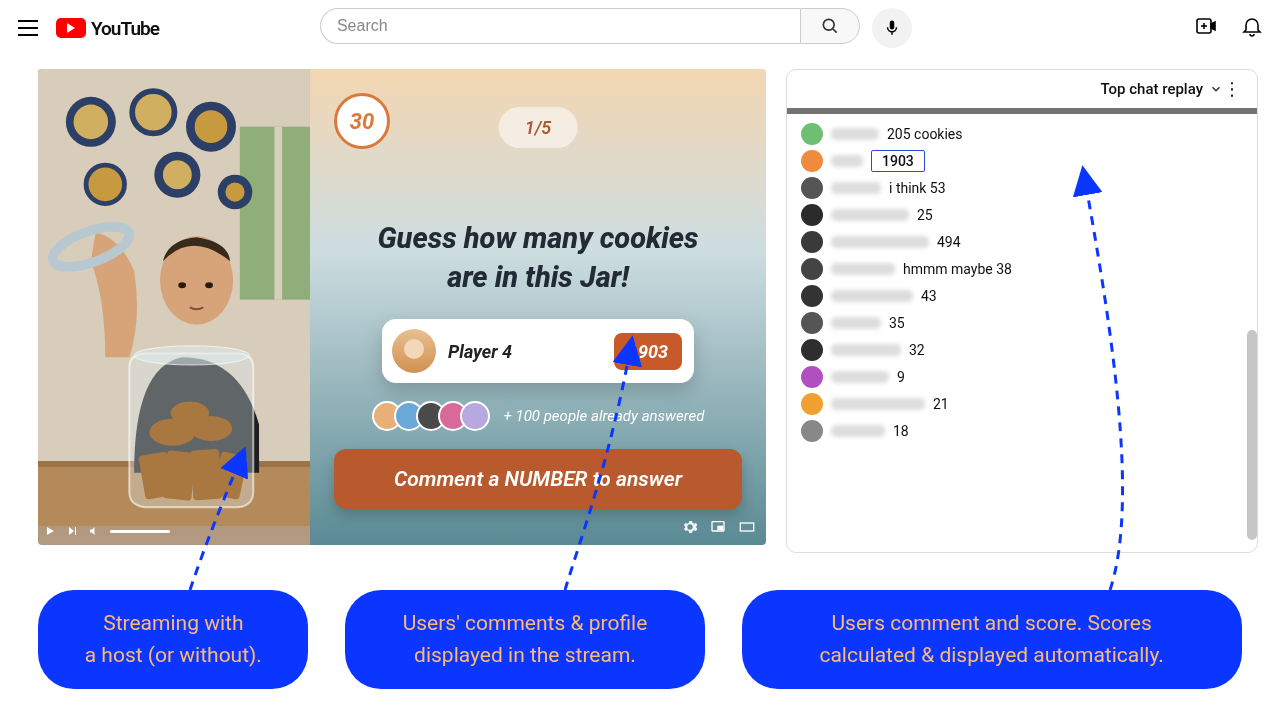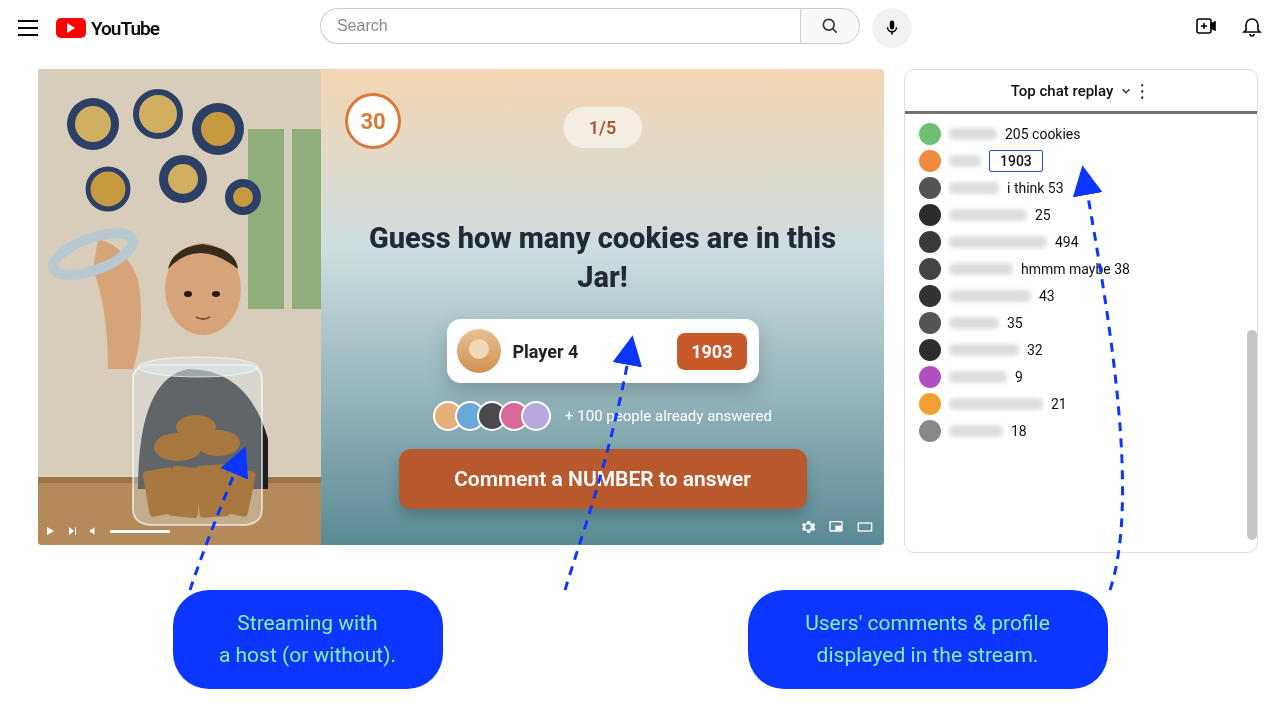--- a/index.html
+++ b/index.html
@@ -25,21 +25,21 @@
   .topbar-center { flex:1; display:flex; justify-content:center; gap:12px; max-width:640px; margin:0 auto; }
   .search-wrap { display:flex; flex:1; max-width:540px; }
   .search-input { flex:1; height:36px; border:1px solid var(--border-gray); border-right:none; border-radius:40px 0 0 40px; padding:0 16px; font-size:16px; color:#ec4899; outline:none; }
   .search-input::placeholder { color:#888; }
   .search-btn { width:60px; height:36px; border:1px solid var(--border-gray); border-radius:0 40px 40px 0; background:#f8f8f8; display:flex; align-items:center; justify-content:center; cursor:pointer; }
   .mic-btn { width:40px; height:40px; border-radius:50%; background:#f2f2f2; display:flex; align-items:center; justify-content:center; cursor:pointer; }
   .topbar-right { display:flex; align-items:center; gap:22px; margin-left:auto; }
   .icon-btn { cursor:pointer; }
   
   .content { position:absolute; left:38px; top:69px; right:22px; height:480px; display:flex; gap:20px; }
-  .video-frame { position:relative; width:846px; height:476px; border-radius:4px; overflow:hidden; display:flex; }
+  .video-frame { position:relative; width:728px; height:476px; border-radius:4px; overflow:hidden; display:flex;font-style:italic; }
   
   .host-panel { width:283px; height:100%; position:relative; background:linear-gradient(#7a6c5a,#b39a80); }
   .host-draw { position:absolute; inset:0; }
   .player-bar { position:absolute; left:6px; right:6px; bottom:8px; display:flex; align-items:center; gap:10px; color:#fff; }
   .pb-icon { width:12px; height:12px; display:inline-block; }
   .vol-track { width:60px; height:3px; background:#fff; border-radius:2px; }
   
   .game-panel { flex:1; height:100%; background:linear-gradient(180deg,#f4d6b2 0%, #cddde0 38%, #5a8a94 100%); position:relative; padding:24px; }
   .timer-badge { width:56px; height:56px; border-radius:50%; border:3px solid #d97a3a; background:#fff; color:#d97a3a; font-weight:700; font-size:22px; display:flex; align-items:center; justify-content:center; }
   .progress-badge { position:absolute; left:50%; top:38px; transform:translateX(-50%); background:rgba(255,255,255,0.55); color:#a85a30; font-weight:600; font-size:18px; padding:10px 26px; border-radius:30px; }
@@ -51,32 +51,32 @@
   .answer-value { background:var(--badge-orange); color:#fff; font-weight:700; font-size:18px; padding:8px 14px; border-radius:8px; }
   .already-row { margin:18px auto 0; display:flex; align-items:center; gap:14px; justify-content:center; color:#fff; font-size:15px; }
   .avatar-stack { display:flex; }
   .stack-av { width:30px; height:30px; border-radius:50%; border:2px solid #fff; margin-left:-8px; }
   .stack-av:first-child{ margin-left:0; }
   .cta-bar { margin:18px auto 0; width:408px; height:60px; background:var(--cta-orange); color:#fff; font-size:21px; font-weight:600; border-radius:12px; display:flex; align-items:center; justify-content:center; box-shadow:0 6px 14px rgba(0,0,0,0.2); }
   .video-right-icons { position:absolute; right:10px; bottom:10px; display:flex; gap:12px; color:#fff; }
   
   .chat-panel { flex:1; height:484px; border:1px solid #ddd; border-radius:10px; background:#fff; display:flex; flex-direction:column; position:relative; overflow:hidden; }
   .chat-scrollbar { position:absolute; right:0; top:260px; width:10px; height:210px; background:#c6c6c6; border-radius:5px; }
-  .chat-header { display:flex; align-items:center; justify-content:center; height:44px; padding:0 16px; border-bottom:3px solid #737373; }
+  .chat-header { display:flex; align-items:center; justify-content:flex-end; height:44px; padding:0 16px; border-bottom:6px solid #737373; }
   .chat-title { font-size:15px; font-weight:500; display:flex; align-items:center; gap:6px; }
   .chat-more { font-size:18px; cursor:pointer; line-height:1; }
   .chat-list { flex:1; overflow:hidden; padding:6px 14px 10px; }
   .chat-row { display:flex; align-items:center; gap:8px; padding:2.5px 0; font-size:14px; }
   .chat-av { width:22px; height:22px; border-radius:50%; flex:none; }
   .chat-name { color:transparent; background:#ddd; border-radius:5px; height:12px; filter:blur(2px); }
   .chat-msg { color:#0f0f0f; white-space:nowrap; }
   .chat-msg.box { border:1.5px solid #2a4bd8; padding:2px 10px; border-radius:2px; font-weight:500; }
   
   .callouts { position:absolute; left:0; right:0; top:560px; display:flex; justify-content:space-around; padding:30px 20px 0; }
-  .callout { background:var(--callout-blue); color:#86efac; border-radius:36px; padding:18px 34px; font-size:21px; line-height:1.5; text-align:center; font-weight:400; }
+  .callout { background:var(--callout-blue); color:#fdba74; border-radius:36px; padding:18px 34px; font-size:21px; line-height:1.5; text-align:center; font-weight:400; }
   
   .arrows { position:absolute; inset:0; pointer-events:none; }
 </style>
 </head>
 <body>
 
 <div class="topbar">
   <div class="topbar-left">
     <div class="hamburger">
         <span></span>
@@ -295,20 +295,21 @@
           <div class="chat-msg">18</div>
         </div>
       </div>
     <div class="chat-scrollbar"></div>
   </div>
 </div>
 
 <div class="callouts">
   <div class="callout" style="min-width:270px" id="callout-left">Streaming with<br>a host (or without).</div>
   <div class="callout" style="min-width:360px" id="callout-center">Users' comments &amp; profile<br>displayed in the stream.</div>
+  <div class="callout" style="min-width:500px" id="callout-right">Users comment and score. Scores<br>calculated &amp; displayed automatically.</div>
 </div>
 
 <svg class="arrows" width="1280" height="720">
   <defs>
     <marker id="ah" markerWidth="10" markerHeight="10" refX="5" refY="5" orient="auto">
       <path d="M0 0 L10 5 L0 10 z" fill="#0b36ff"></path>
     </marker>
   </defs>
 
   <path d="M190 590 C 200 560, 215 520, 240 460" fill="none" stroke="#0b36ff" stroke-width="3" stroke-dasharray="9 7" marker-end="url(#ah)"></path>

